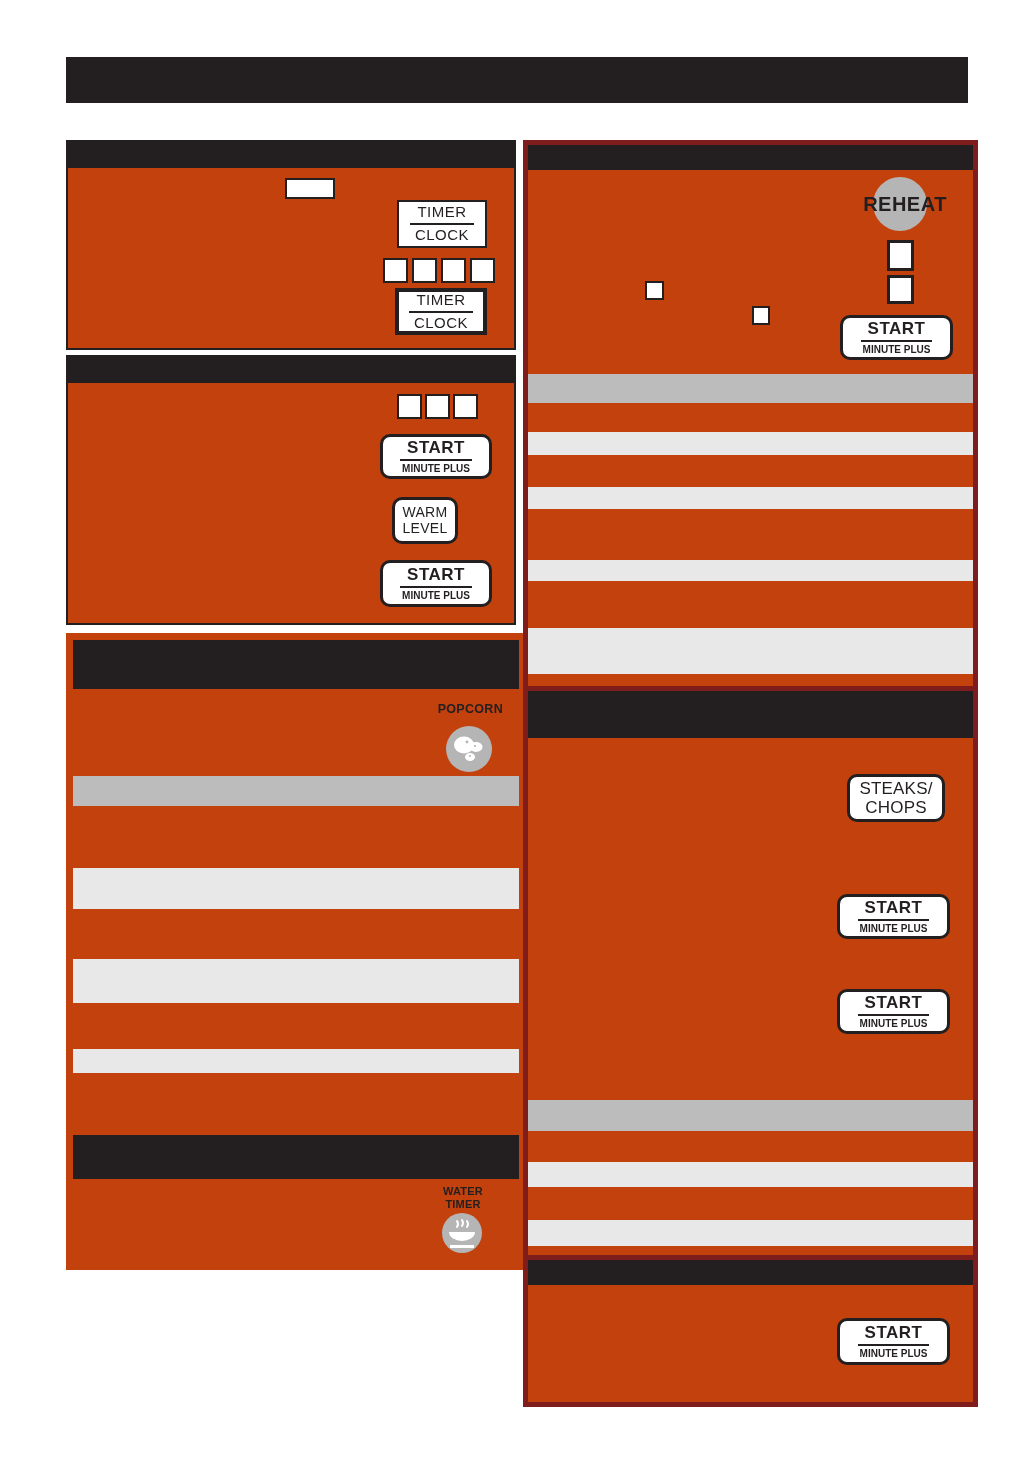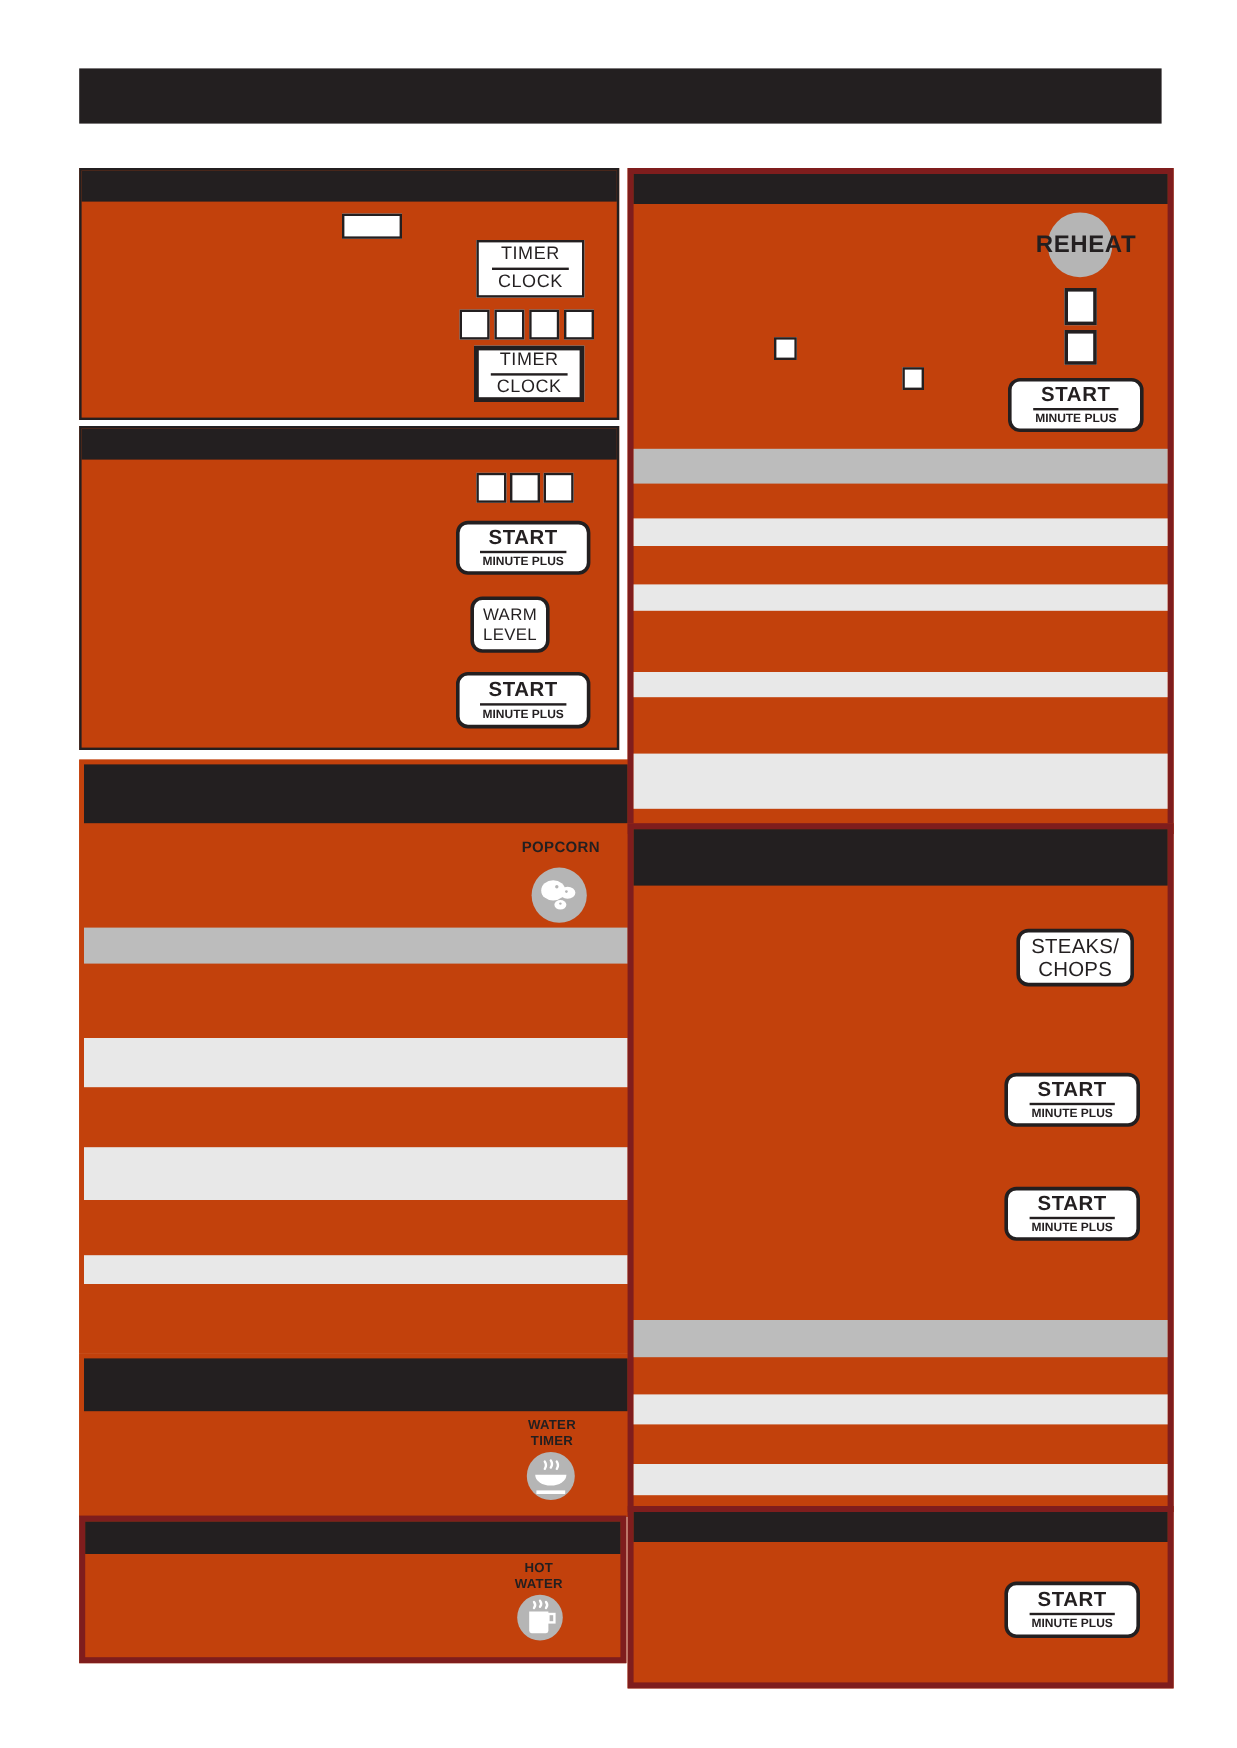--- a/index.html
+++ b/index.html
@@ -4,21 +4,21 @@
 <style>
   html,body{margin:0;padding:0;background:#ffffff;}
   .page{
     position:relative;width:1031px;height:1457px;background:#ffffff;
     font-family:"Liberation Sans", sans-serif;color:#231f20;overflow:hidden;
   }
   .banner{position:absolute;left:66px;top:57px;width:902px;height:46px;background:#231f20;}
   .section{position:absolute;background:#c2410c;}
   .b2{border:2px solid #231f20;}
   .b3{border:5px solid #7f1d1d;}
-  .b4{border:4px solid #c2410c;padding-left:40px;}
+  .b4{border:7px solid #c2410c;}
   .sec-header{position:absolute;left:0;top:0;right:0;background:#231f20;}
   .stripe{position:absolute;left:0;right:0;}
   .stripe.dark{background:#bcbcbc;}
   .stripe.light{background:#e8e8e8;}
   .sq{position:absolute;background:#fff;border:2px solid #231f20;box-sizing:border-box;}
   .sq.b3x{border-width:3px;}
   .rect{position:absolute;background:#fff;border:2px solid #231f20;box-sizing:border-box;}
   .key{
     position:absolute;background:#fff;border:2px solid #231f20;box-sizing:border-box;
     display:flex;flex-direction:column;align-items:center;justify-content:center;
@@ -119,37 +119,20 @@
       <g stroke="#ffffff" stroke-width="2" fill="none" stroke-linecap="round">
         <path d="M16 9 q2 3 0 6"></path>
         <path d="M21 8 q2 3 0 6"></path>
         <path d="M26 9 q2 3 0 6"></path>
       </g>
       <path d="M8 20 h26 a13 9 0 0 1 -26 0 z" fill="#ffffff"></path>
       <rect x="9" y="33" width="24" height="3" fill="#ffffff"></rect>
     </svg>
   </div>
 
-  <div class="section b3" style="left:66px;top:1263px;width:446px;height:113px;">
-    <div class="sec-header" style="height:27px;"></div>
-    <div class="pad-label two-line" style="left:343px;top:33px;width:70px;">
-      <div>HOT</div>
-      <div>WATER</div>
-    </div>
-    <svg class="icon-svg" style="left:359px;top:60px;" width="40" height="40" viewBox="0 0 40 40">
-      <circle cx="20" cy="20" r="19" fill="#b5b5b5"></circle>
-      <g stroke="#ffffff" stroke-width="2" fill="none" stroke-linecap="round">
-        <path d="M15 7 q2 2.5 0 5"></path>
-        <path d="M20 6 q2 2.5 0 5"></path>
-        <path d="M25 7 q2 2.5 0 5"></path>
-      </g>
-      <path d="M11 15 h16 v16 a2 2 0 0 1 -2 2 h-12 a2 2 0 0 1 -2 -2 z" fill="#ffffff"></path>
-      <rect x="27" y="17" width="5" height="7" fill="none" stroke="#ffffff" stroke-width="2"></rect>
-    </svg>
-  </div>
 
   <div class="section b3" style="left:523px;top:140px;width:445px;height:545px;">
     <div class="sec-header" style="height:25px;"></div>
     <div class="circle" style="left:345px;top:32px;width:54px;height:54px;"></div>
     <div class="reheat-label" style="left:322px;top:48px;width:110px;">REHEAT</div>
     <div class="sq b3x" style="left:359px;top:95px;width:27px;height:31px;"></div>
     <div class="sq b3x" style="left:359px;top:130px;width:27px;height:29px;"></div>
     <div class="sq" style="left:117px;top:136px;width:19px;height:19px;"></div>
     <div class="sq" style="left:224px;top:161px;width:18px;height:19px;"></div>
     <div class="key smp b3k" style="left:312px;top:170px;width:113px;height:45px;">

